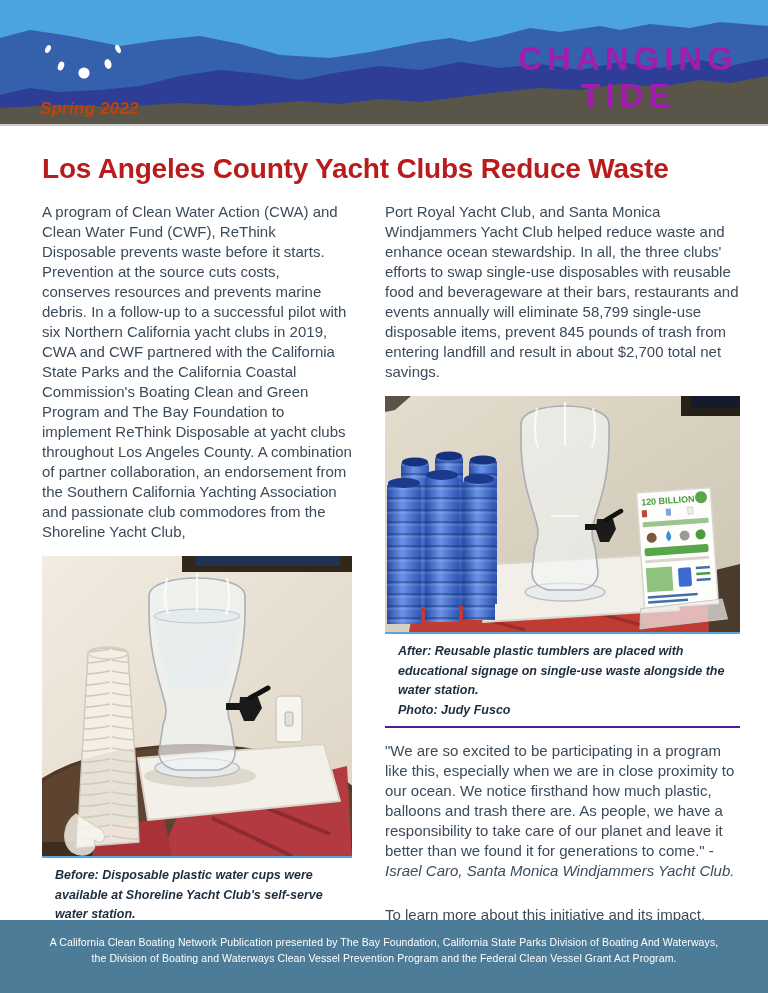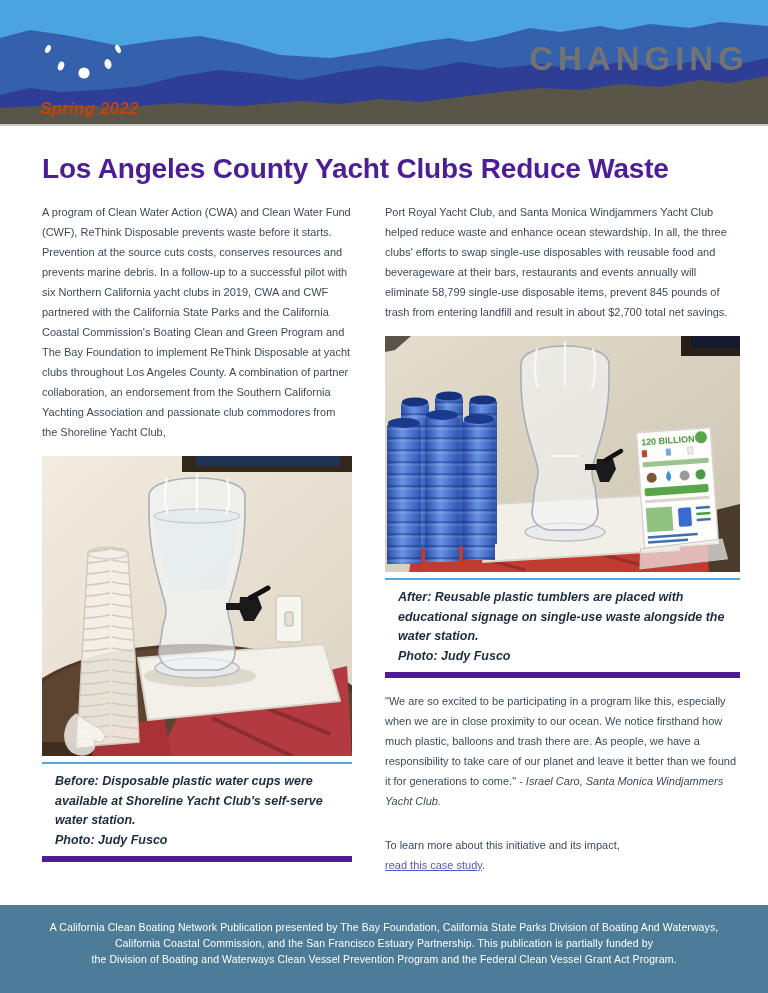--- a/index.html
+++ b/index.html
@@ -6,56 +6,56 @@
   .page {
     position:relative; width:768px; height:993px; overflow:hidden;
     background:#ffffff;
     font-family:"Liberation Sans","DejaVu Sans",sans-serif;
   }
 
   
   .header { position:relative; height:124px; border-bottom:2px solid #cbcbcb; }
   .header svg { display:block; width:768px; height:124px; }
   .masthead {
-    position:absolute; top:40px; right:3px; width:252px;
-    text-align:center; color:#737373; font-weight:bold;
+    position:absolute; top:40px; right:14px; width:252px;
+    text-align:center; color:#a21caf; font-weight:bold;
     font-size:33px; line-height:37px; letter-spacing:5px; white-space:nowrap;
   }
   .masthead .line { display:block; }
   .issue {
     position:absolute; left:40px; bottom:5px; color:#c2410c;
     font-style:italic; font-weight:bold; font-size:17px; letter-spacing:0.2px;
   }
 
   
   .content { padding:0 28px 0 42px; }
   .headline {
     margin:26px 0 16px 0; font-size:28px; line-height:34px;
-    font-weight:bold; color:#4c1d95; letter-spacing:-0.2px;
+    font-weight:bold; color:#b91c1c; letter-spacing:-0.2px;
   }
   .columns { display:grid; grid-template-columns:310px 355px; column-gap:33px; }
-  .body-text { margin:0; font-size:11px; line-height:20px; color:#3c4b5a; }
+  .body-text { margin:0; font-size:15px; line-height:20px; color:#3c4b5a; }
   .photo { margin-top:14px; font-size:0; }
   .photo svg { display:block; }
   .caption-box {
-    margin-top:6px; border-top:2px solid #57a6dd; border-bottom:6px solid #4c1d95;
+    border-top:2px solid #57a6dd; border-bottom:2px solid #4c1d95;
     padding:8px 6px 6px 13px;
   }
   .caption {
     margin:0; font-size:12.5px; line-height:19.5px;
     font-weight:bold; font-style:italic; color:#1e2d3e;
   }
   .quote { margin:13px 0 0 0; }
   .attrib { font-style:italic;margin-top:32px; }
   .learn { margin:24px 0 0 0; }
   .case-link { color:#4a5cc5; text-decoration:underline; cursor:pointer; }
 
   
   .footer {
-    position:absolute; left:0; right:0; bottom:0; height:88px;
+    position:absolute; left:0; right:0; bottom:0; height:73px;
     background:#4d7c98; color:#ffffff; text-align:center;
     box-sizing:border-box; padding-top:14px;
     font-size:10.5px; line-height:16px; letter-spacing:0.1px;
   }
   .footer .fline { display:block; white-space:nowrap; }
 </style>
 </head>
 <body>
 
 <div class="page">
@@ -69,20 +69,21 @@
       <g fill="#ffffff">
         <ellipse cx="48" cy="49" rx="2.6" ry="4.2" transform="rotate(25 48 49)"></ellipse>
         <ellipse cx="61" cy="66" rx="3" ry="4.6" transform="rotate(20 61 66)"></ellipse>
         <circle cx="84" cy="73" r="5.6"></circle>
         <ellipse cx="108" cy="64" rx="3.4" ry="5" transform="rotate(-15 108 64)"></ellipse>
         <ellipse cx="118" cy="49" rx="2.4" ry="4.4" transform="rotate(-25 118 49)"></ellipse>
       </g>
     </svg>
     <div class="masthead">
       <span class="line">CHANGING</span>
+      <span class="line">TIDE</span>
     </div>
     <div class="issue">Spring 2022</div>
   </div>
 
   <div class="content">
     <h1 class="headline">Los Angeles County Yacht Clubs Reduce Waste</h1>
 
     <div class="columns">
 
       <div>
@@ -256,17 +257,16 @@
 
         <p class="body-text quote"><span>"We are so excited to be participating in a program like this, especially when we are in close proximity to our ocean. We notice firsthand how much plastic, balloons and trash there are. As people, we have a responsibility to take care of our planet and leave it better than we found it for generations to come." - </span><span class="attrib">Israel Caro, Santa Monica Windjammers Yacht Club.</span></p>
 
         <p class="body-text learn"><span>To learn more about this initiative and its impact,</span><br><a href="#" class="case-link">read this case study</a><span>.</span></p>
       </div>
     </div>
   </div>
 
   <div class="footer">
     <span class="fline">A California Clean Boating Network Publication presented by The Bay Foundation, California State Parks Division of Boating And Waterways,</span>
-    <span class="fline">California Coastal Commission, and the San Francisco Estuary Partnership. This publication is partially funded by</span>
     <span class="fline">the Division of Boating and Waterways Clean Vessel Prevention Program and the Federal Clean Vessel Grant Act Program.</span>
   </div>
 
 </div>
 
 </body></html>

